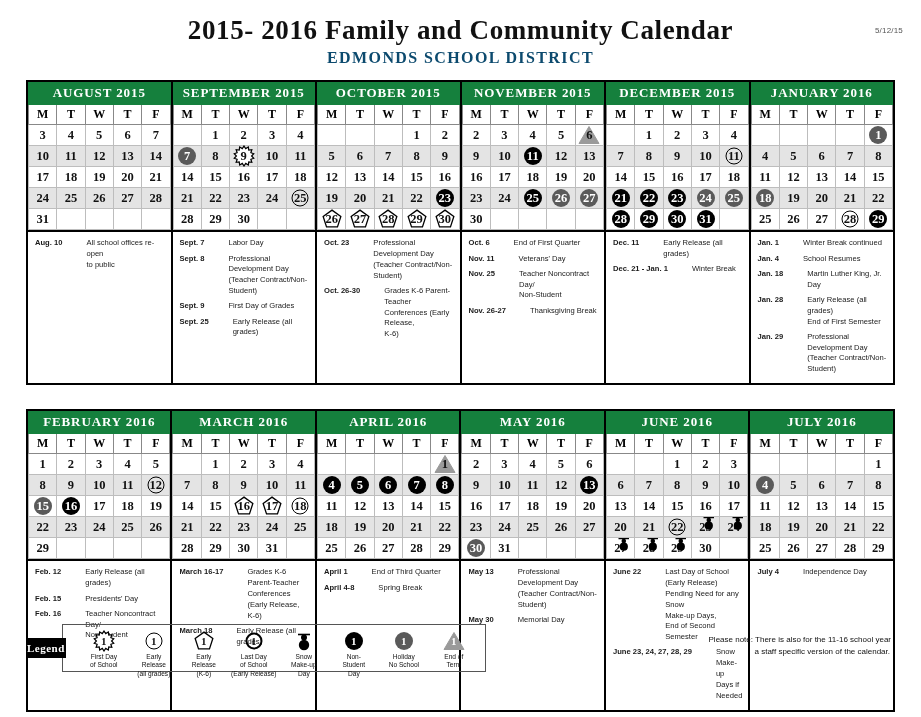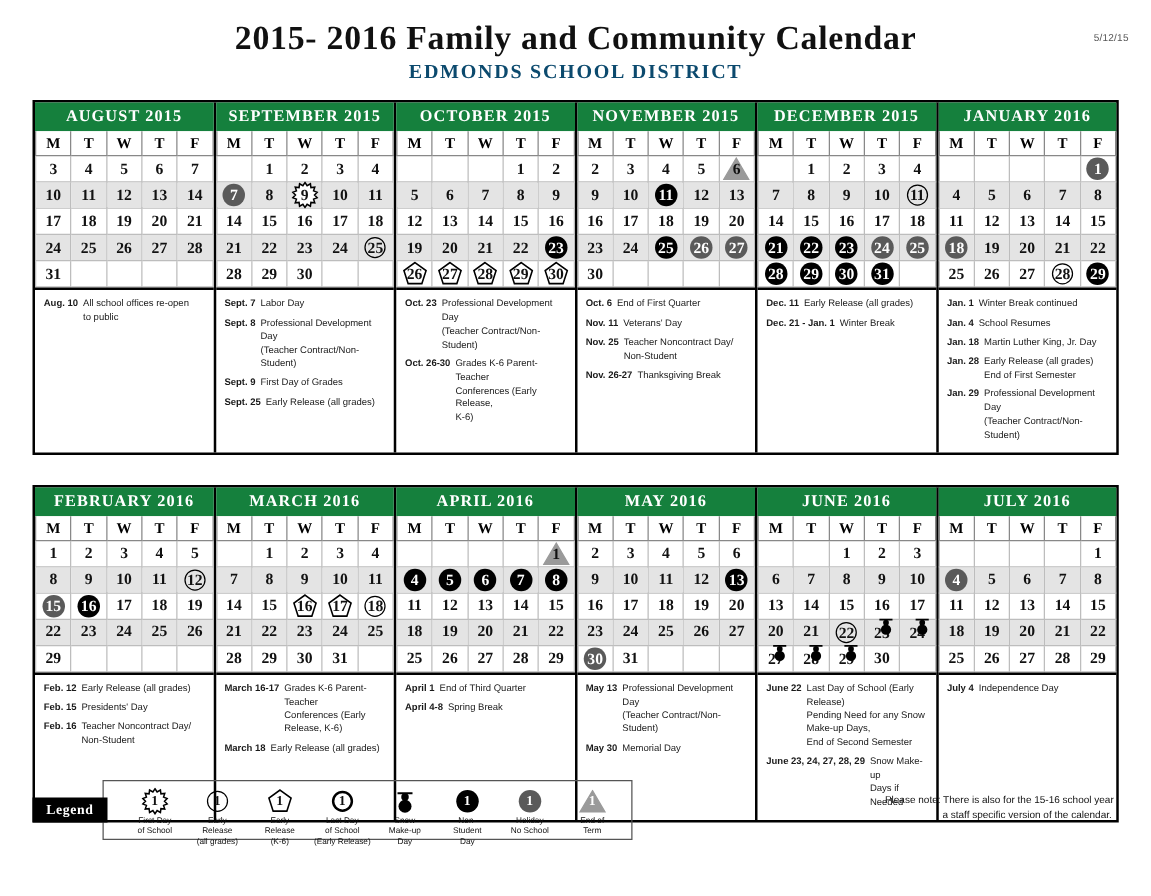--- a/index.html
+++ b/index.html
@@ -69,32 +69,32 @@
   
   .s-circle{width:17px;height:17px;border-radius:50%;border:1.4px solid #000;background:transparent;box-sizing:border-box;}
   .white-num{color:#fff;}
   .notes{
     border-top:2px solid #000;
     padding:6px 6px 4px 7px;
     flex:1 1 auto;min-height:86px;
     font-size:7.6px;line-height:1.42;color:#1a1a1a;
   }
   .band.second .notes{min-height:92px;}
-  .note{display:flex;margin-bottom:4.5px;}
+  .note{display:flex;margin-bottom:4.5px;gap:20px;}
   .note .d{font-weight:700;white-space:nowrap;margin-right:4px;flex:0 0 auto;}
   .note .t{flex:1 1 auto;}
   .note .t .ind{display:block;}
   .legendrow{
     position:absolute;left:26px;top:624px;
     display:flex;align-items:center;
   }
   .legend-tag{
     background:#000;color:#fff;font-family:"Liberation Serif", serif;
     font-weight:700;font-size:11px;letter-spacing:.5px;
-    padding:4px 11px;margin-right:0;z-index:2;
+    padding:4px 1px;margin-right:0;z-index:2;
   }
   .legend-box{
     border:1.5px solid #555;display:flex;align-items:flex-start;
     padding:6px 6px 6px 16px;margin-left:-4px;height:48px;box-sizing:border-box;
   }
   .leg-item{
     width:48px;display:flex;flex-direction:column;align-items:center;
     margin:0 1px;
   }
   .leg-icon{height:20px;display:flex;align-items:center;justify-content:center;position:relative;width:24px;}
@@ -1130,15 +1130,15 @@
             <polygon points="11,1 21,18 1,18" fill="#9a9a9a" stroke="#9a9a9a" stroke-width="1"></polygon>
           </svg>
           <span style="position:relative;z-index:5;font-family:'Liberation Serif',serif;font-size:11px;font-weight:700;color:#fff">1</span>
         </div>
         <div class="leg-label">End of<br>Term</div>
       </div>
     </div>
 </div>
 
 <div class="note-right">
-  <div>Please note:  There is also for the 15-16 school year</div>
+  <div>Please note:  There is also for the 11-16 school year</div>
   <div style="padding-left:46px">a staff specific version of the calendar.</div>
 </div>
 
 </body></html>

